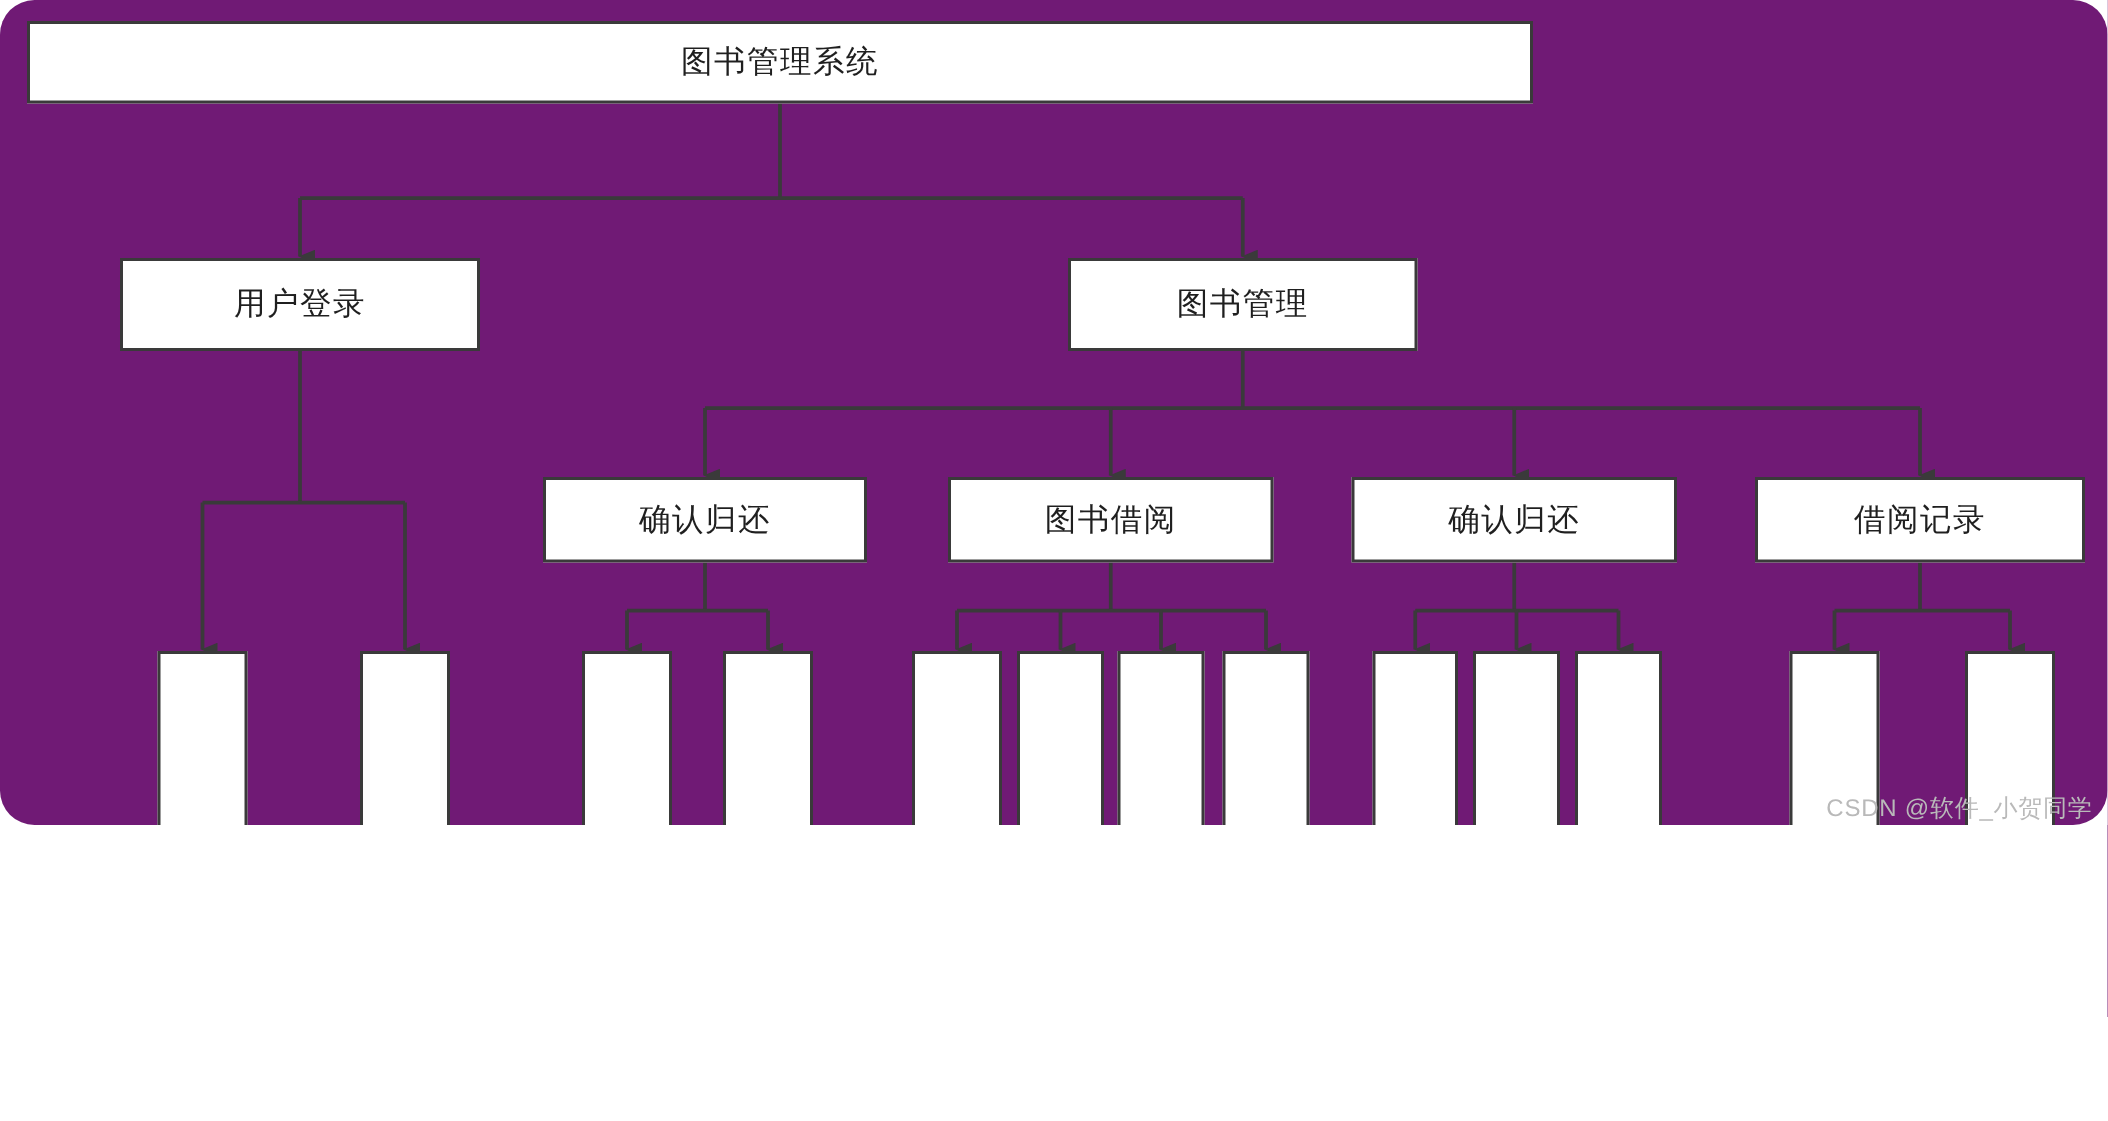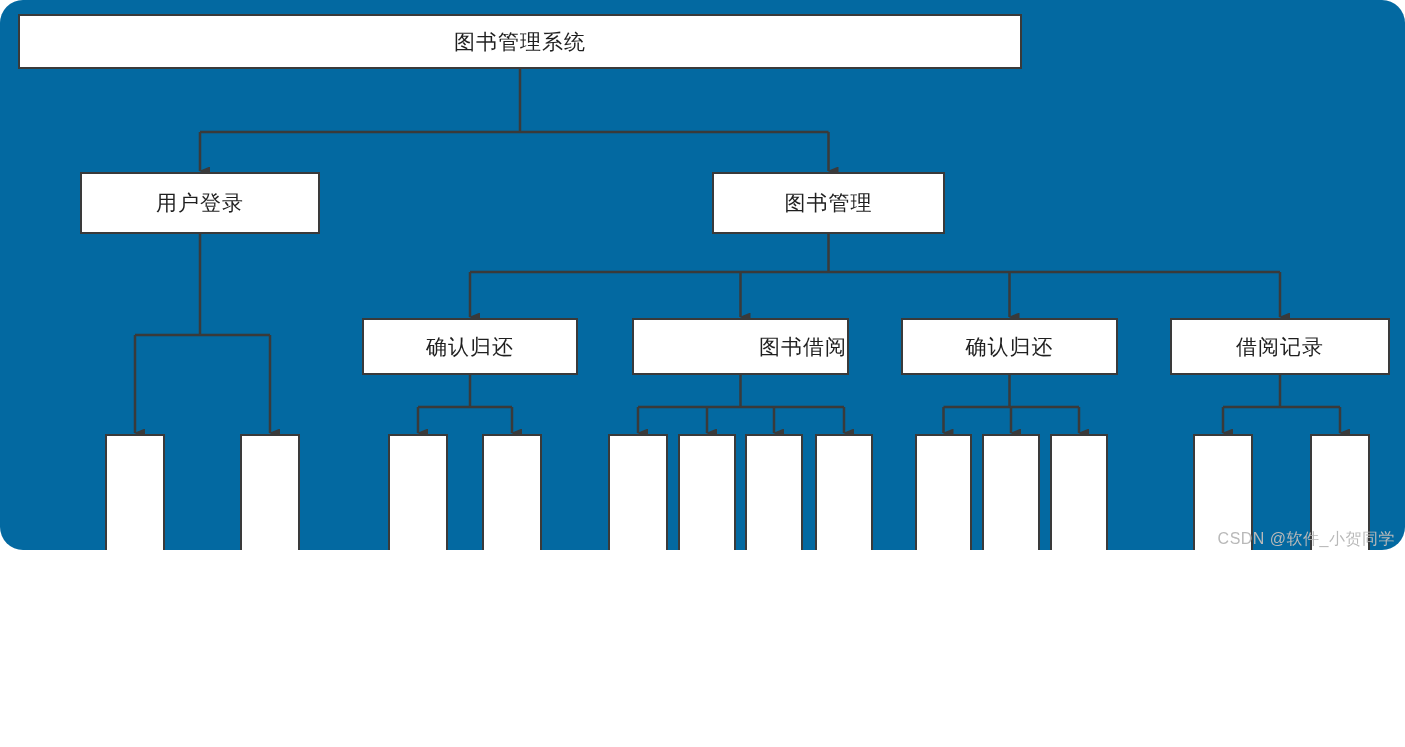--- a/index.html
+++ b/index.html
@@ -8,21 +8,21 @@
     padding: 0;
     background: #ffffff;
   }
   body {
     font-family: "Liberation Sans", "DejaVu Sans", sans-serif;
   }
   #diagram-root {
     position: relative;
     width: 1405px;
     height: 550px;
-    background: #0369a1;
+    background: #701a75;
     overflow: hidden;
     border-radius: 23px;
   }
   #edge-layer {
     position: absolute;
     left: 0;
     top: 0;
     width: 1405px;
     height: 747px;
     pointer-events: none;
@@ -120,21 +120,21 @@
       </div>
       <div class="node horizontal" style="left: 80px; top: 172px; width: 240px; height: 62px;">
         <span class="node-label">用户登录</span>
       </div>
       <div class="node horizontal" style="left: 712px; top: 172px; width: 233px; height: 62px;">
         <span class="node-label">图书管理</span>
       </div>
       <div class="node horizontal" style="left: 362px; top: 318px; width: 216px; height: 57px;">
         <span class="node-label">确认归还</span>
       </div>
-      <div class="node horizontal" style="left: 632px; top: 318px; width: 217px; height: 57px; justify-content: flex-end;">
+      <div class="node horizontal" style="left: 632px; top: 318px; width: 217px; height: 57px;">
         <span class="node-label">图书借阅</span>
       </div>
       <div class="node horizontal" style="left: 901px; top: 318px; width: 217px; height: 57px;">
         <span class="node-label">确认归还</span>
       </div>
       <div class="node horizontal" style="left: 1170px; top: 318px; width: 220px; height: 57px; text-align: center;">
         <span class="node-label">借阅记录</span>
       </div>
       <div class="node vertical" style="left: 105px; top: 434px; width: 60px; height: 301px;">
         <span class="node-label">用户登录</span>

